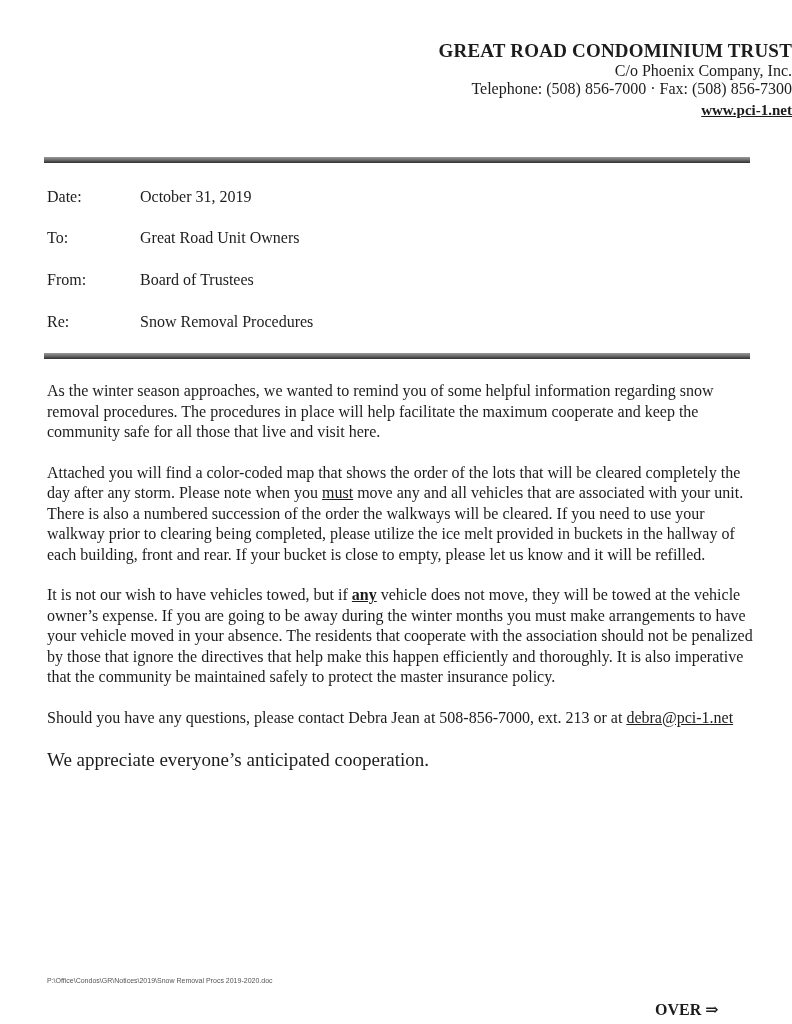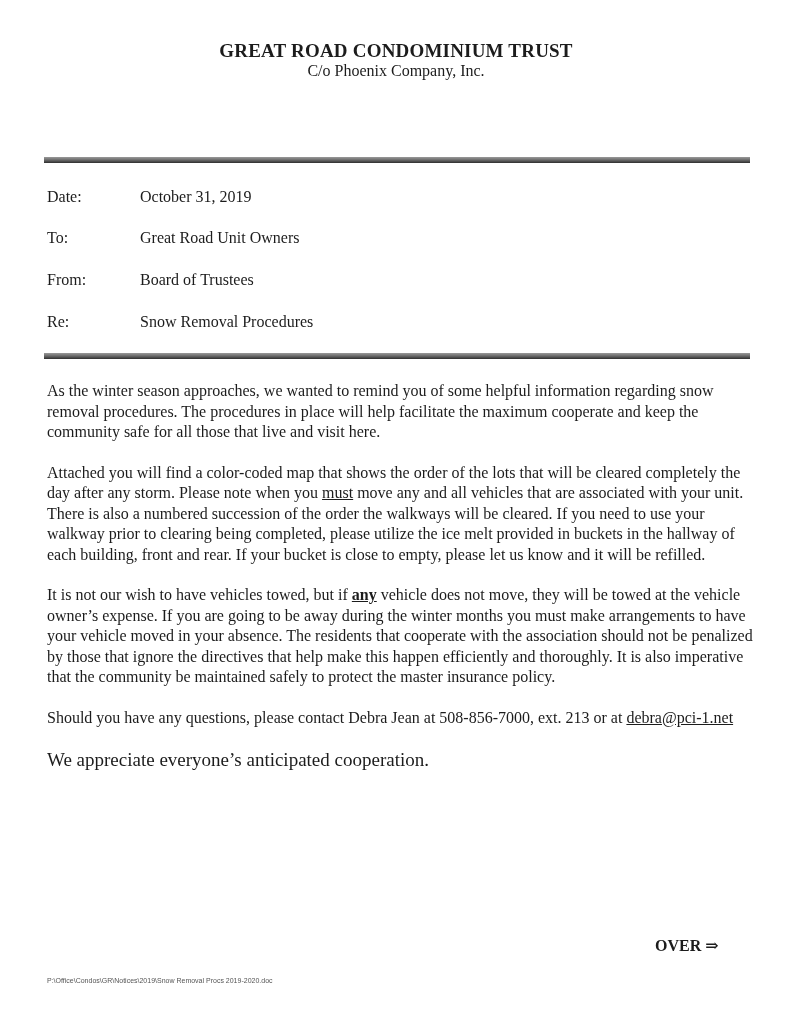--- a/index.html
+++ b/index.html
@@ -1,46 +1,48 @@
 <!DOCTYPE html>
 <html><head>
   <meta charset="utf-8">
   <style>
     html, body { margin: 0; padding: 0; background: #ffffff; }
     body {
       width: 792px; height: 1024px; position: relative; overflow: hidden;
       font-family: "Liberation Serif", "DejaVu Serif", serif; color: #1c1c1c;
     }
-    .header { position: absolute; left: 0; top: 40px; width: 792px; text-align: center; }
+    .header { position: absolute; left: 0; top: 40px; width: 792px; text-align: right; }
     .org-name { font-size: 19px; font-weight: bold; line-height: 22px; letter-spacing: 0.2px; }
     .header-line { font-size: 16px; line-height: 18px; }
     .website { font-size: 15px; font-weight: bold; text-decoration: underline; line-height: 20px; margin-top: 2px; }
     .rule {
       position: absolute; left: 44px; width: 706px; height: 6px;
       background: linear-gradient(#9a9a9a, #6a6a6a 50%, #2e2e2e);
     }
     .rule-top { top: 157px; }
     .rule-bottom { top: 353px; }
     .memo-row { position: absolute; left: 47px; font-size: 16px; line-height: 20px; }
     .memo-label { position: absolute; left: 0; width: 80px; }
     .memo-value { position: absolute; left: 93px; white-space: nowrap; }
     .body-text { position: absolute; left: 47px; width: 712px; font-size: 16px; line-height: 20.5px; }
     .body-text p { margin: 0 0 20px 0; }
     .u { text-decoration: underline; margin-top: 9px; }
     .bu { text-decoration: underline; font-weight: bold; text-align: center; }
     .large-text { font-size: 19px; line-height: 24px; }
     .footer-path { position: absolute; left: 47px; top: 977px; font-size: 7px; color: #555; font-family: "Liberation Sans", sans-serif; }
-    .over { position: absolute; left: 655px; top: 936px; font-size: 16px; font-weight: bold; }
+    .over { position: absolute; left: 655px; top: 1000px; font-size: 16px; font-weight: bold; }
   </style>
 </head>
 <body>
 
 <div class="header">
   <div class="org-name">GREAT ROAD CONDOMINIUM TRUST</div>
   <div class="header-line">C/o Phoenix Company, Inc.</div>
+  <div class="header-line">Telephone: (508) 856-7000 · Fax: (508) 856-7300</div>
+  <div class="website">www.pci-1.net</div>
 </div>
 
 <div class="rule rule-top"></div>
 
 <div class="memo-row" style="top:187px;">
   <span class="memo-label">Date:</span>
   <span class="memo-value">October 31, 2019</span>
 </div>
 <div class="memo-row" style="top:228px;">
   <span class="memo-label">To:</span>

